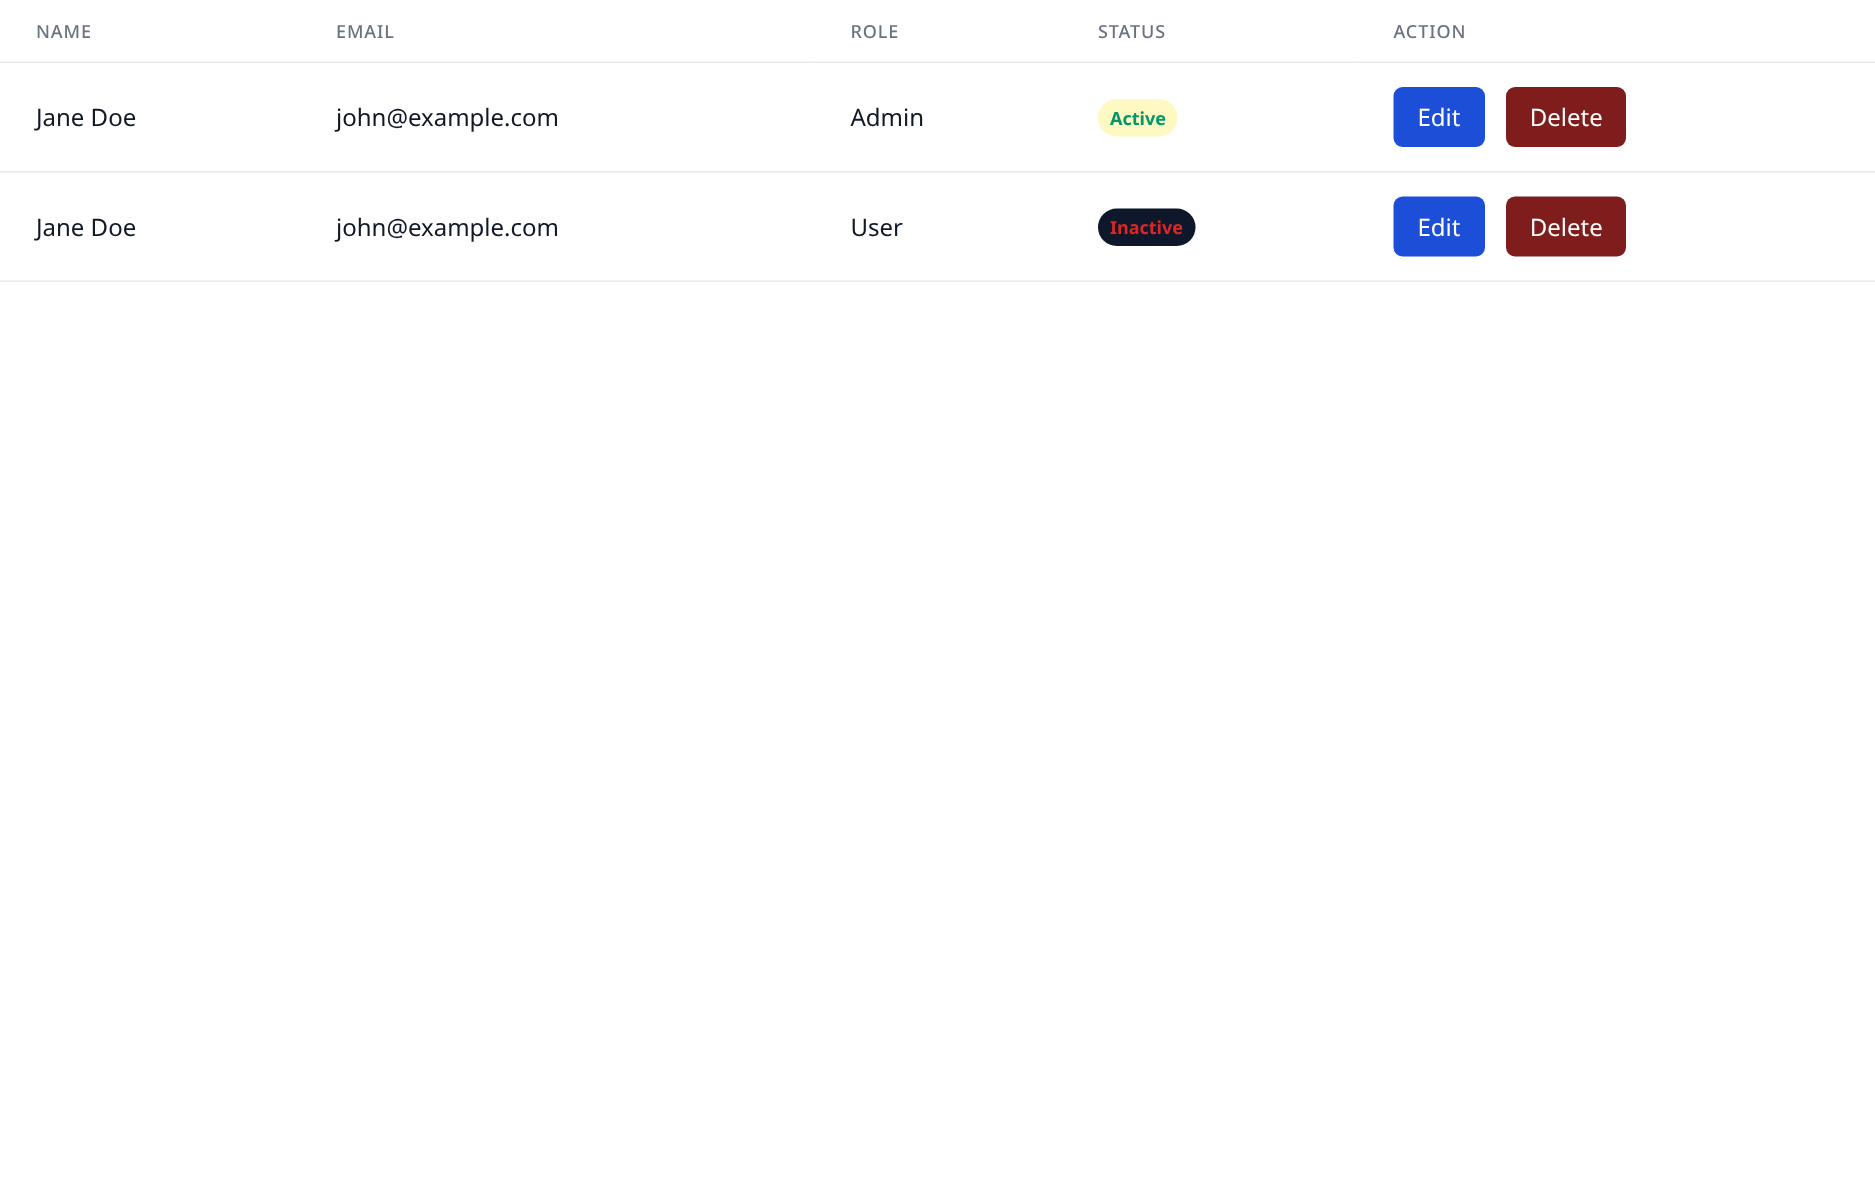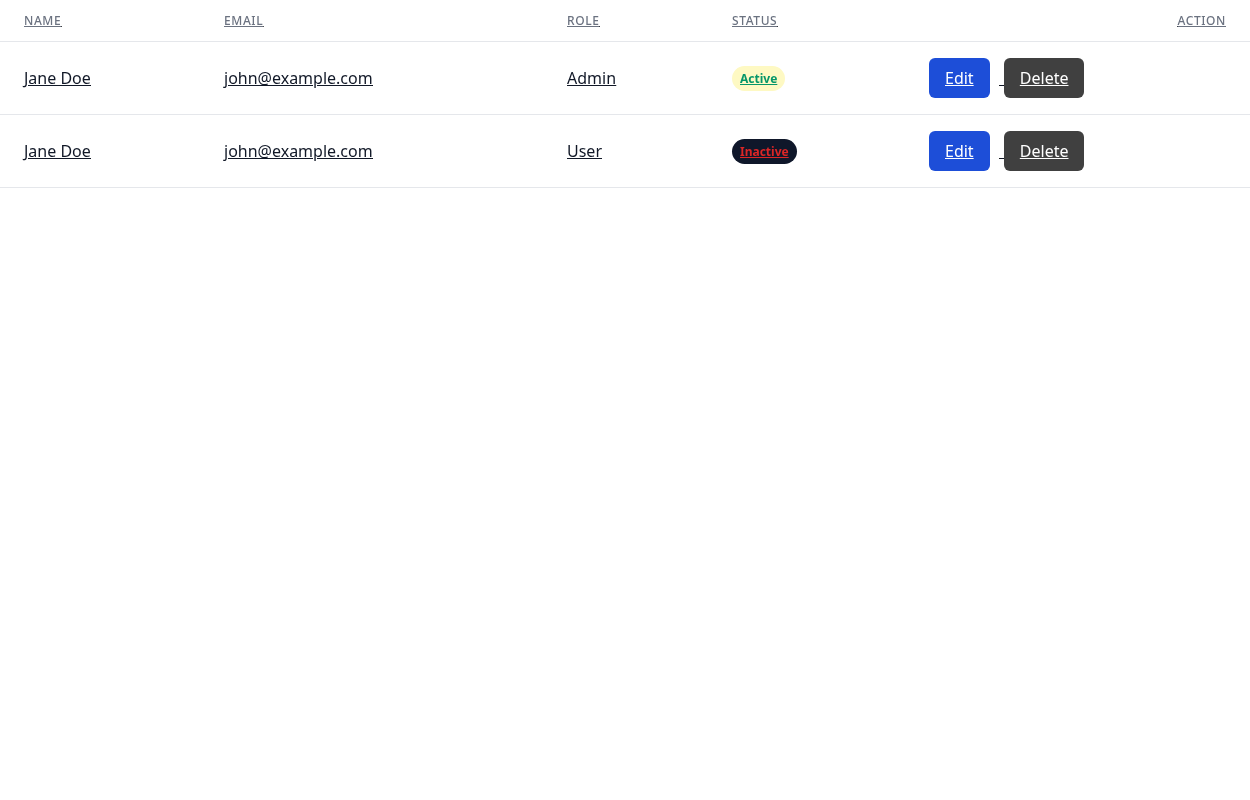--- a/index.html
+++ b/index.html
@@ -1,19 +1,18 @@
 <!DOCTYPE html>
 <html><head>
   <meta charset="utf-8">
   <style>
     * {
       margin: 0;
       padding: 0;
       box-sizing: border-box;
-      text-decoration: underline;
     }
     body {
       font-family: ui-sans-serif, system-ui, -apple-system, BlinkMacSystemFont, "Segoe UI", Roboto, "Helvetica Neue", Arial, sans-serif;
       background: #ffffff;
       width: 1250px;
       height: 800px;
     }
     table {
       width: 100%;
       border-collapse: collapse;
@@ -37,21 +36,21 @@
     td {
       padding: 16px 24px;
       font-size: 16px;
       color: #111827;
       vertical-align: middle;
     }
     .col-name { width: 200px; }
     .col-email { width: 343px; }
     .col-role { width: 165px; }
     .col-status { width: 197px; }
-    .col-action { width: auto; text-align: right; }
+    .col-action { width: auto; }
     .badge {
       display: inline-block;
       font-size: 12px;
       font-weight: 700;
       padding: 4px 8px;
       border-radius: 9999px;
     }
     .badge-active {
       background-color: #fef9c3;
       color: #059669;
@@ -71,21 +70,21 @@
       cursor: pointer;
       line-height: 1.5;
       font-family: inherit;
       text-align: right;
     }
     .btn-edit {
       background-color: #1d4ed8;
       margin-right: 10px;
     }
     .btn-delete {
-      background-color: #404040;
+      background-color: #7f1d1d;
     }
     .actions-cell {
       white-space: nowrap;
     }
   </style>
 </head>
 <body>
 
 <table>
   <thead>

